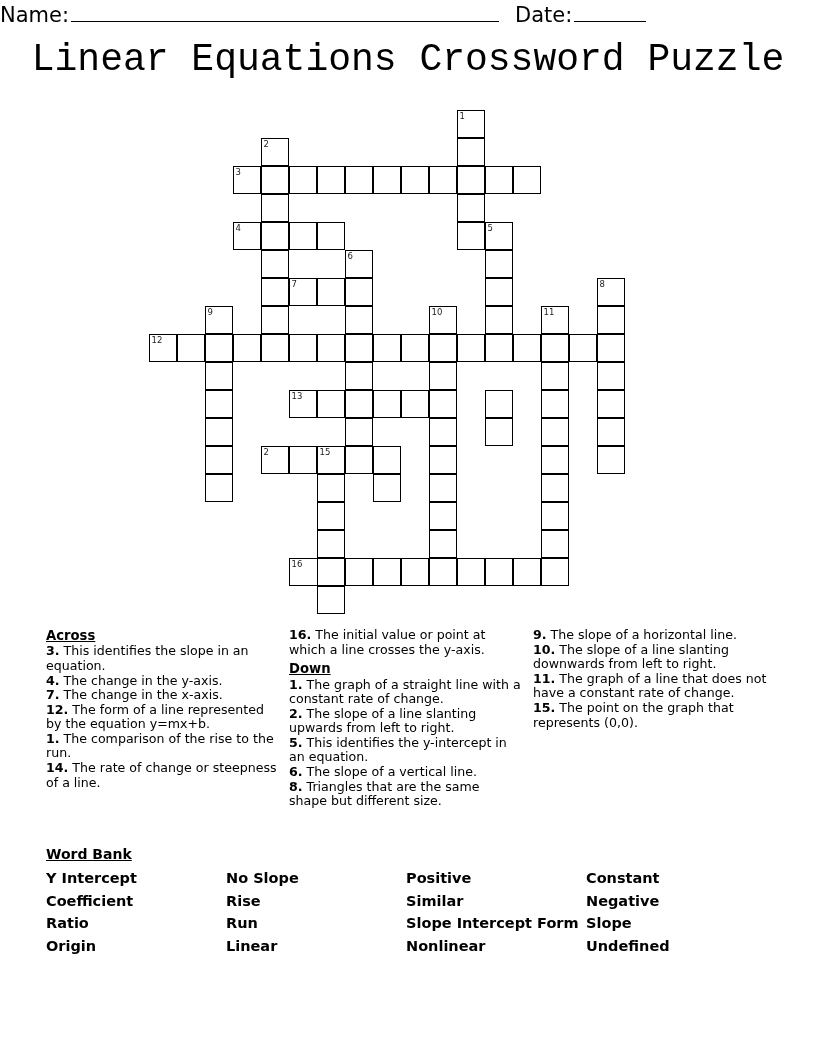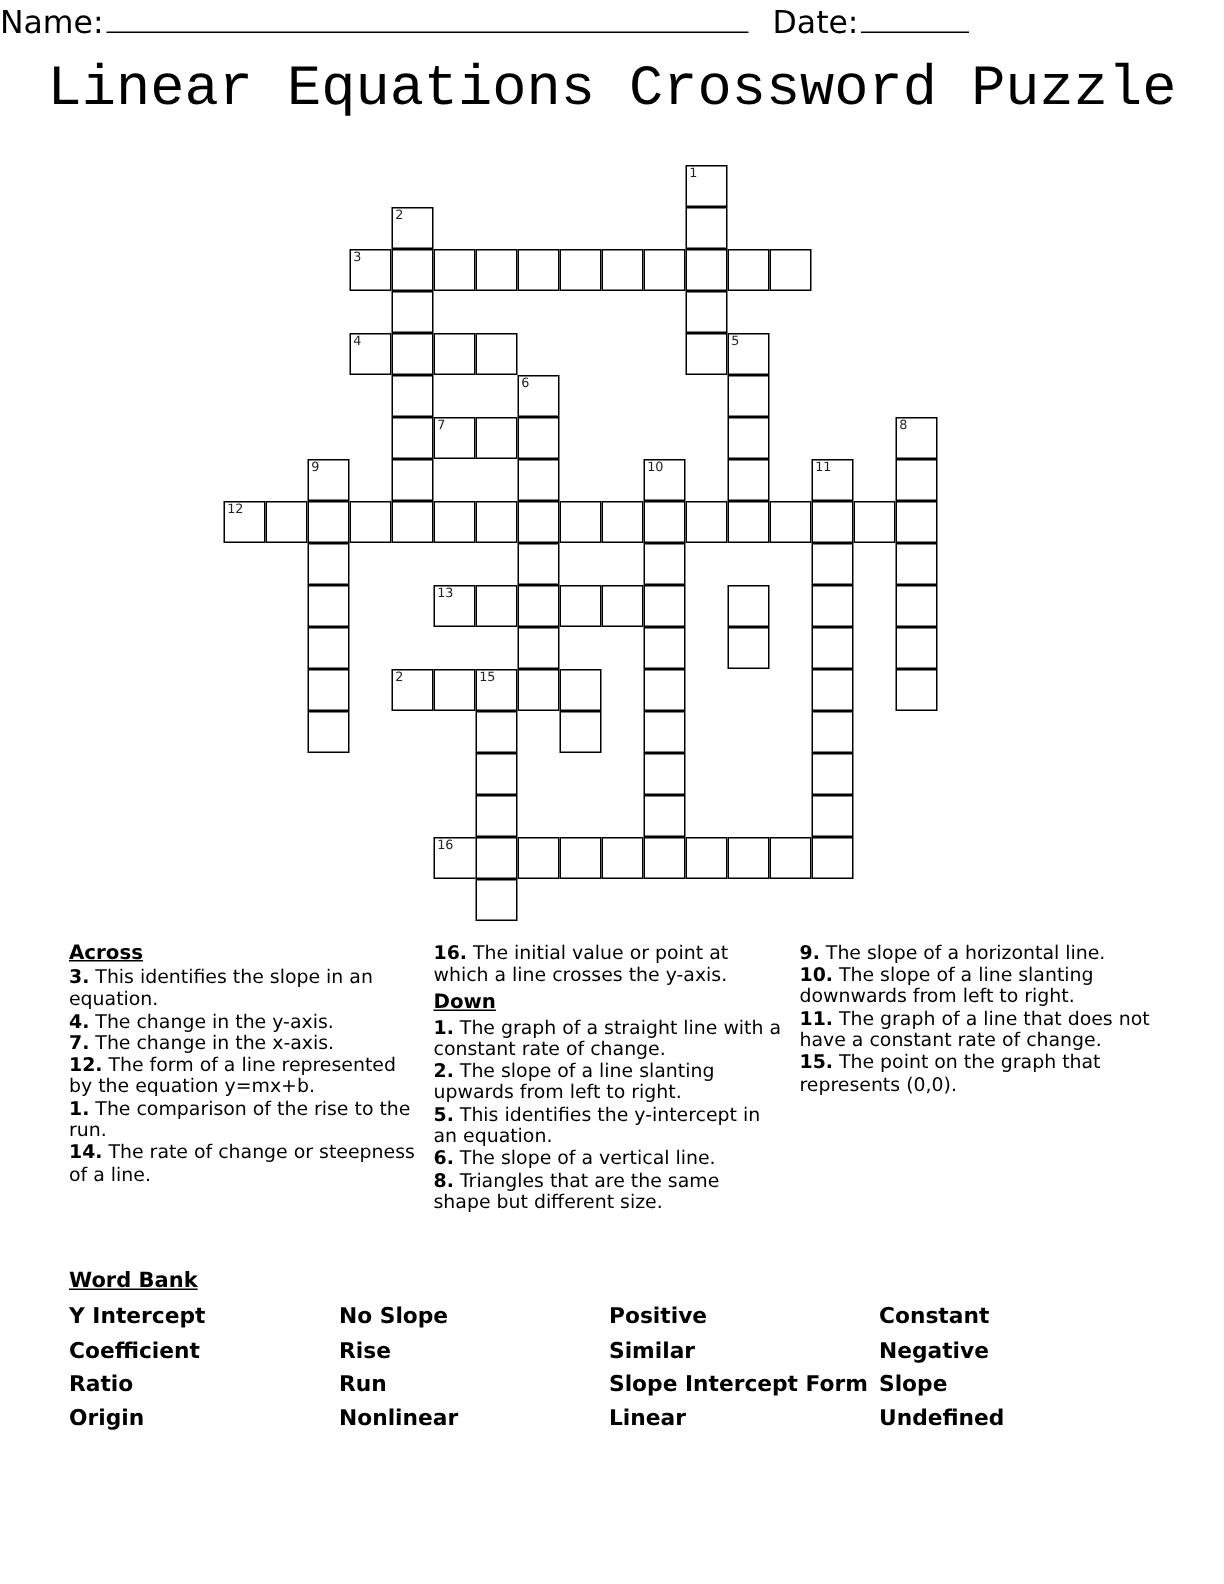--- a/index.html
+++ b/index.html
@@ -300,18 +300,18 @@
       <span>Constant</span>
       <span>Coefficient</span>
       <span>Rise</span>
       <span>Similar</span>
       <span>Negative</span>
       <span>Ratio</span>
       <span>Run</span>
       <span>Slope Intercept Form</span>
       <span>Slope</span>
       <span>Origin</span>
+      <span>Linear</span>
       <span>Nonlinear</span>
-      <span>Linear</span>
       <span>Undefined</span>
     </div>
 
 </div>
 
 </body></html>

